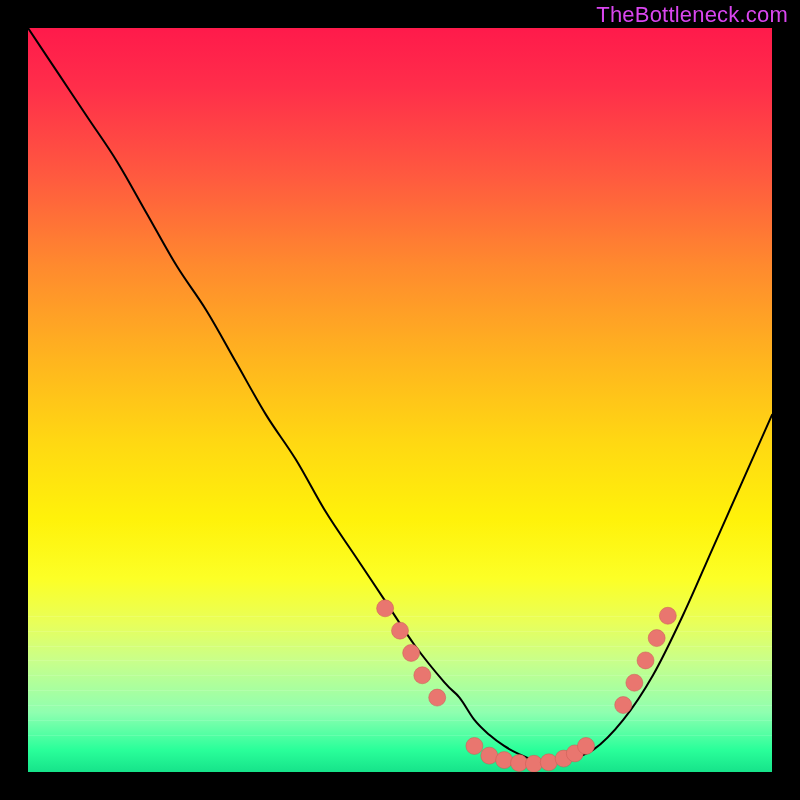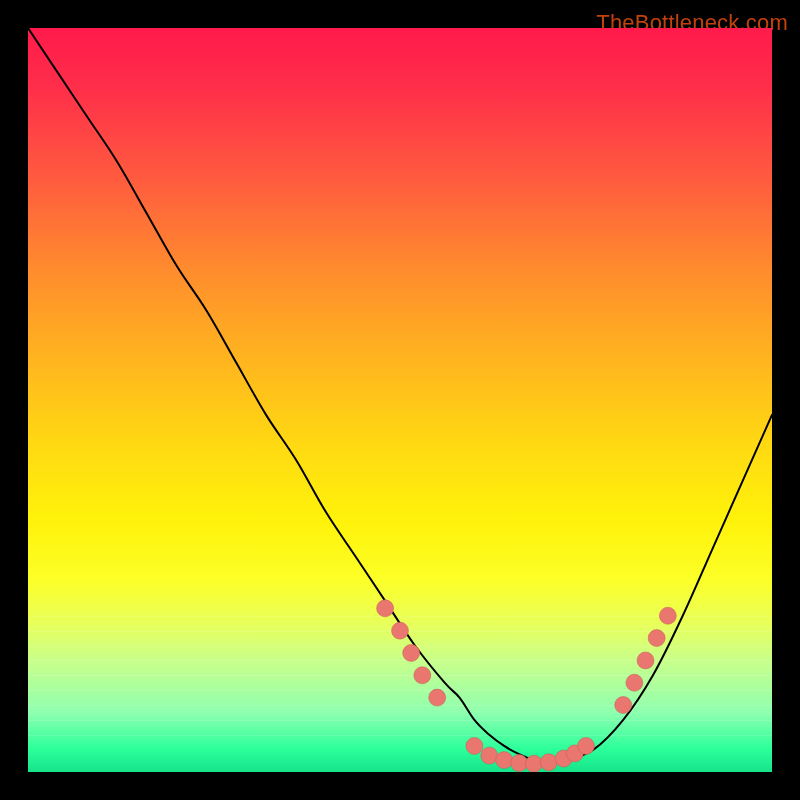--- a/index.html
+++ b/index.html
@@ -54,23 +54,23 @@
   .band {
     position: absolute;
     left: 0;
     width: 100%;
     height: 1px;
     opacity: 0.25;
     background: rgba(255,255,255,0.5);
   }
   .watermark {
     position: absolute;
-    top: 10px;
+    top: 2px;
     right: 12px;
-    color: #c2410c;
+    color: #d946ef;
     font-size: 22px;
     font-weight: 500;
     letter-spacing: 0.2px;
     user-select: none;
   }
   svg.curve {
     position: absolute;
     left: 0;
     top: 0;
     width: 100%;

